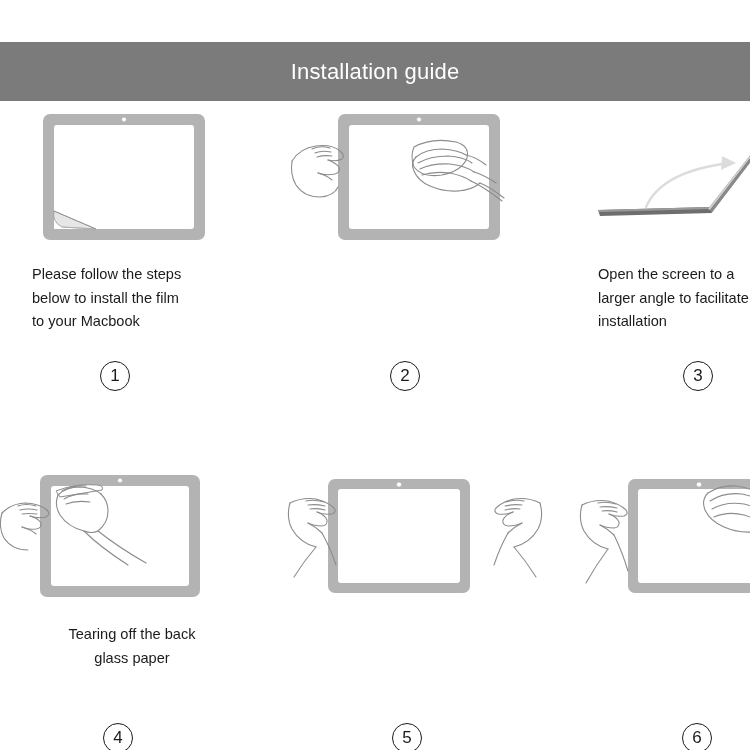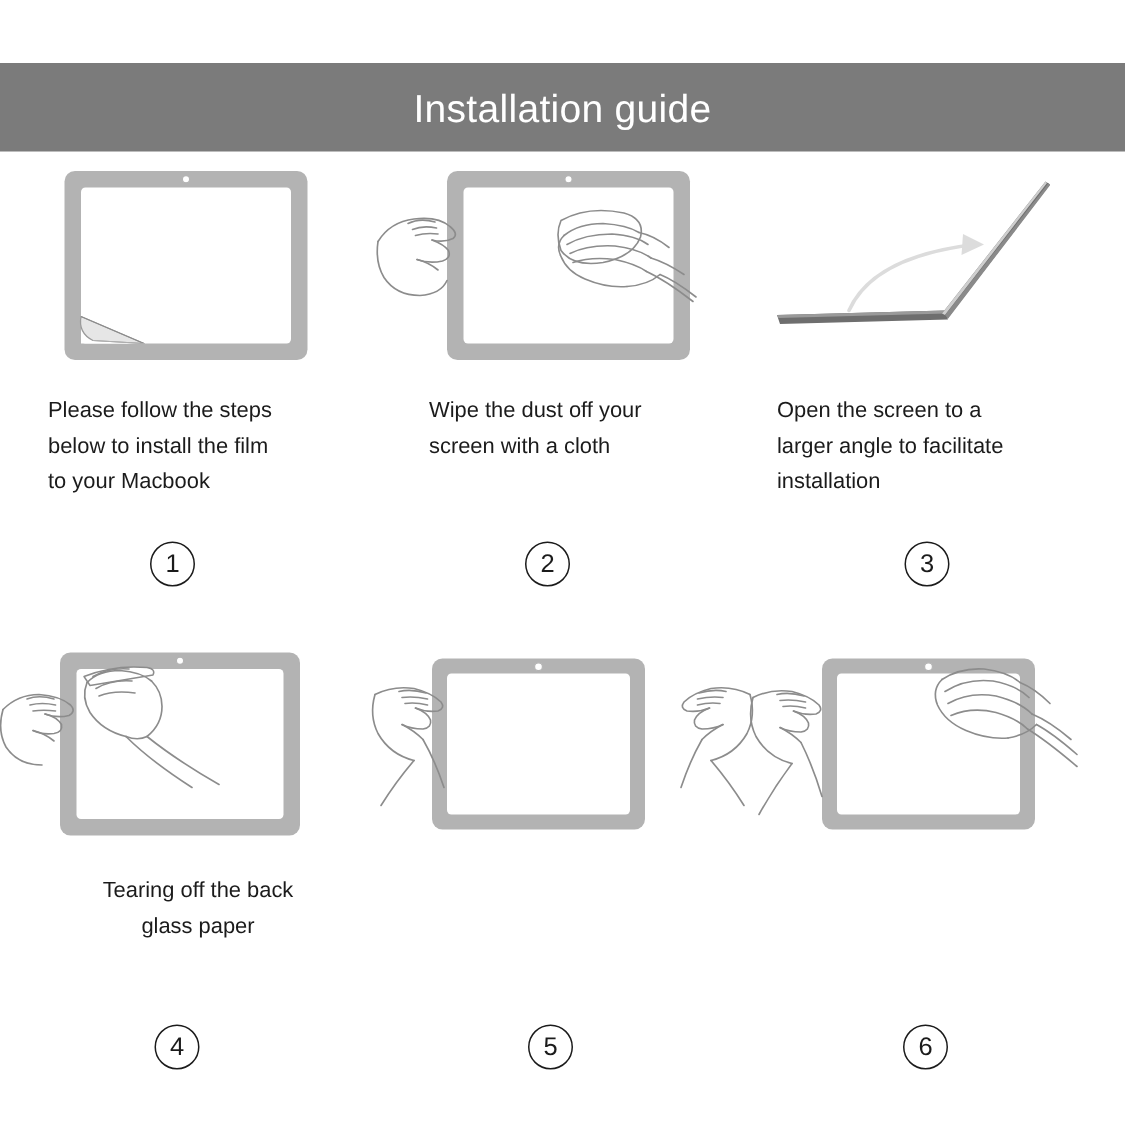--- a/index.html
+++ b/index.html
@@ -22,36 +22,37 @@
     top: 42px;
     width: 750px;
     height: 59px;
     background: #7b7b7b;
     display: flex;
     align-items: center;
     justify-content: center;
   }
   .header-title {
     color: #ffffff;
-    font-size: 26px;
+    font-size: 22px;
     font-weight: 400;
     letter-spacing: 0.2px;
     line-height: 1;
   }
 
   
   .steps-grid {
     position: absolute;
     left: 0;
     top: 101px;
     width: 624px;
     height: 649px;
     display: grid;
     grid-template-columns: 250px 250px 250px;
     grid-template-rows: 320px 329px;
+    gap: 40px;
   }
   .step-cell {
     position: relative;
     box-sizing: border-box;
     display: flex;
     flex-direction: column;
     align-items: stretch;
   }
 
   
@@ -166,22 +167,20 @@
           <path d="M132 74 Q144 70 160 72 Q174 75 181 80"></path>
           <path d="M126 56 Q120 62 124 70 Q128 80 140 85 Q154 91 168 90"></path>
           <path d="M168 90 Q182 89 190 82"></path>
           <path d="M176 54 Q186 56 196 64"></path>
           <path d="M184 71 Q194 74 206 82"></path>
           <path d="M181 80 Q194 86 212 100"></path>
           <path d="M190 82 Q200 86 214 97"></path>
         </g>
       </svg>
     </div>
-    <div class="caption">Wipe the dust off your
-screen with a cloth</div>
     <div class="step-badge">
       <span>2</span>
     </div>
   </div>
 
   <div class="step-cell cell-r1c3">
     <div class="illo">
       <svg viewBox="0 0 250 150" xmlns="http://www.w3.org/2000/svg">
 
         <path d="M18 109 L130 106 L132 112 L20 115 Z" fill="#6e6e6e"></path>

